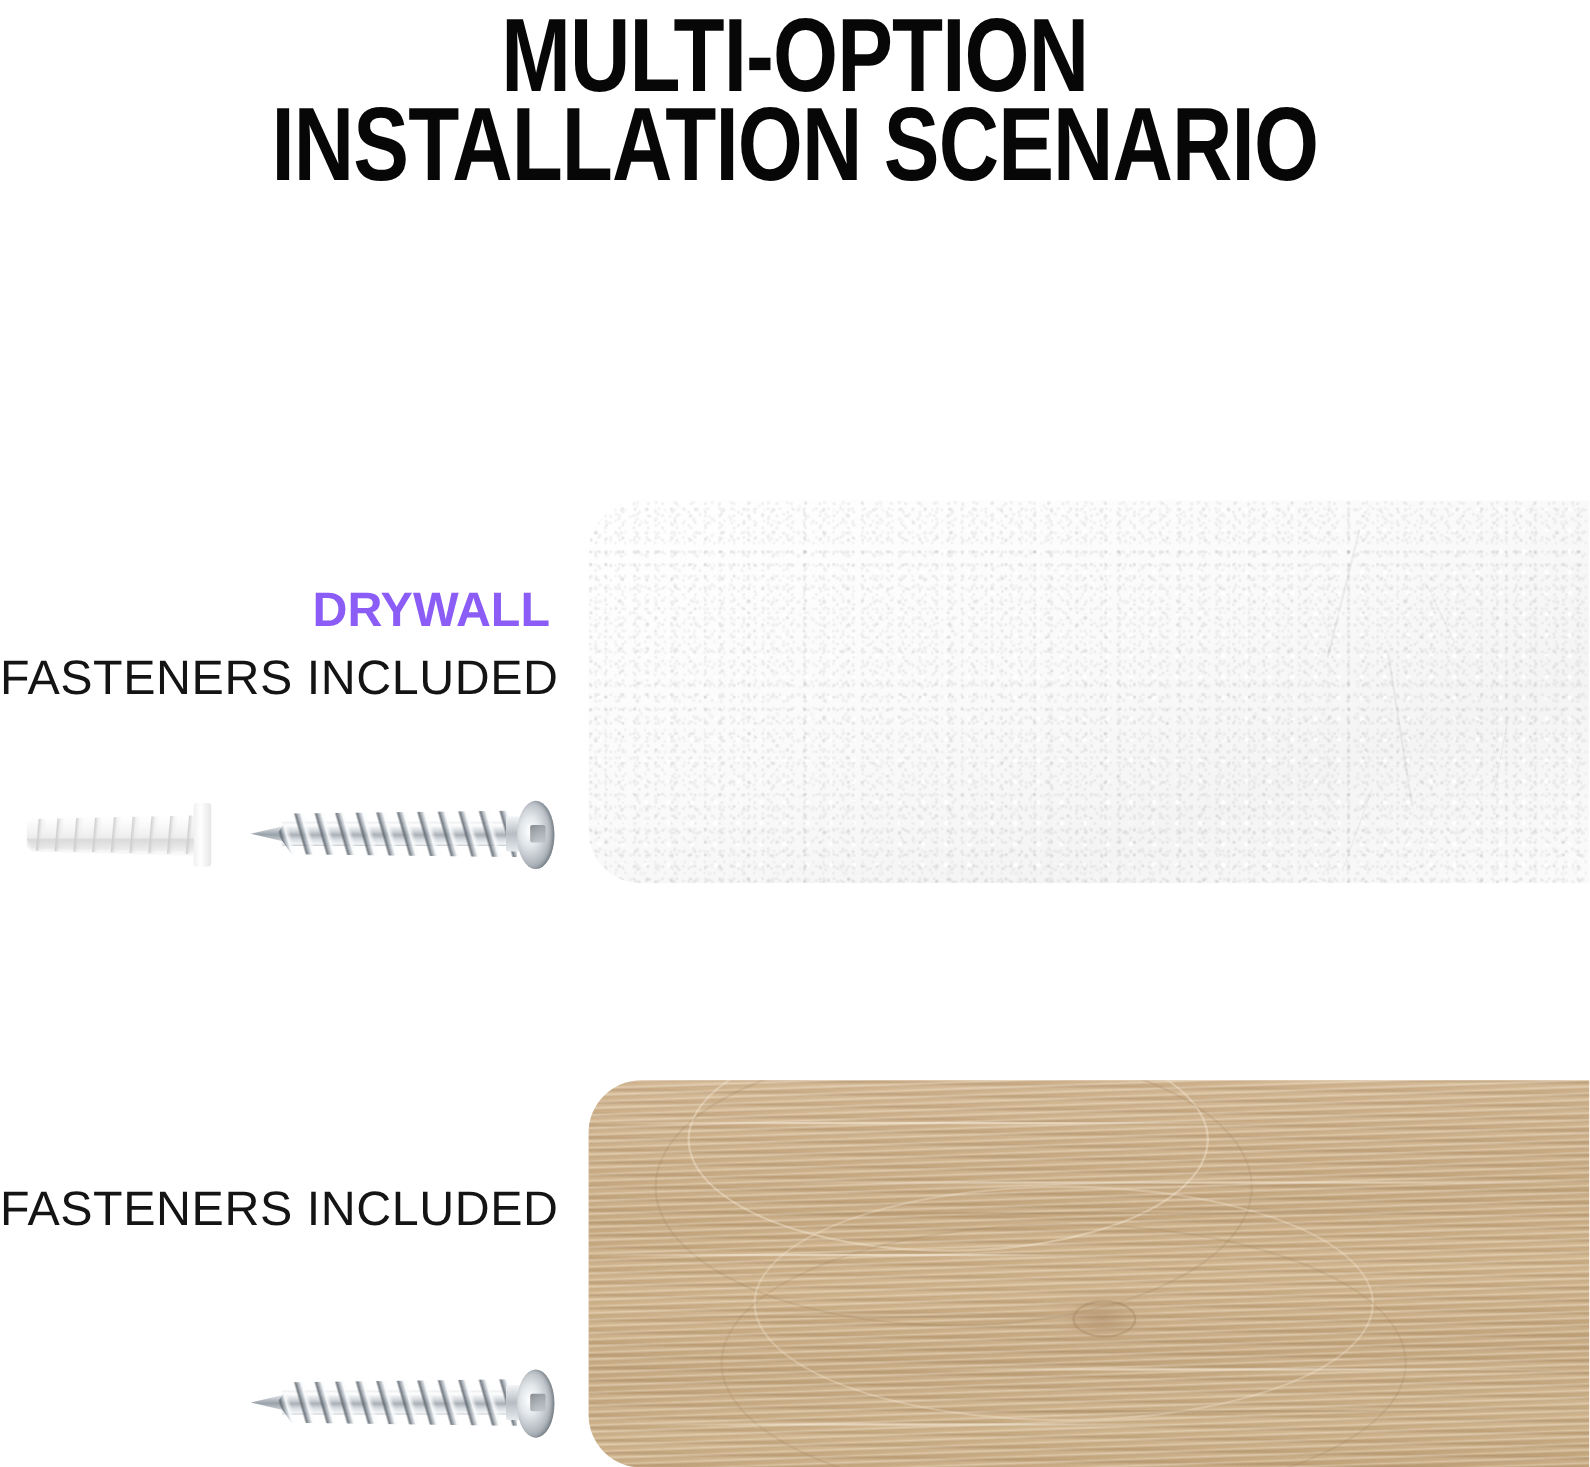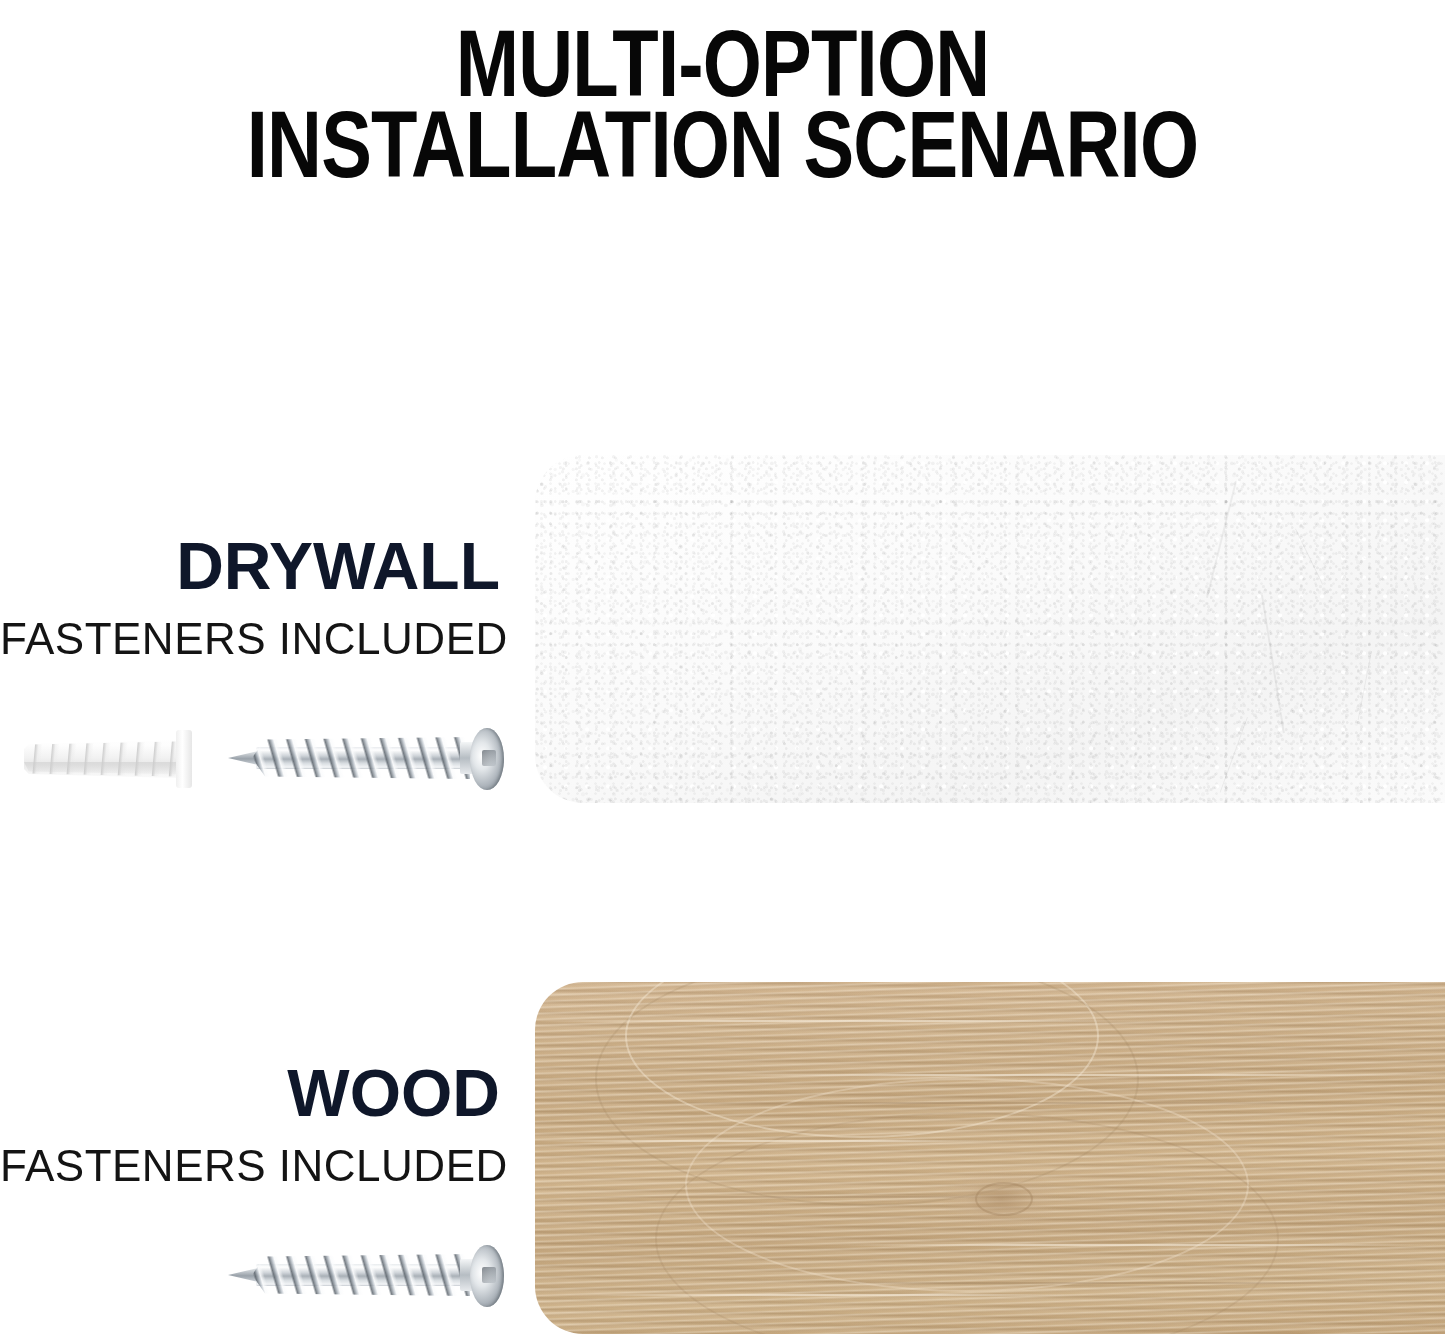--- a/index.html
+++ b/index.html
@@ -18,21 +18,21 @@
 
   
   #header {
     position: absolute;
     left: 0;
     top: 0;
     width: 1445px;
     text-align: center;
   }
   #headline {
-    margin: 16px;
+    margin: 4px;
     padding: 0;
     text-align: center;
   }
   .headline-line {
     display: block;
     font-family: "Liberation Sans Narrow", "Liberation Sans", sans-serif;
     font-weight: 700;
     color: #070707;
     text-transform: uppercase;
     white-space: nowrap;
@@ -85,23 +85,23 @@
   
   .label-col {
     position: absolute;
     left: 0;
     width: 500px;
     text-align: right;
   }
   .mat-title {
     font-family: "Liberation Sans Narrow", "Liberation Sans", sans-serif;
     font-weight: 700;
-    font-size: 66px;
+    font-size: 44px;
     line-height: 1;
-    color: #0f172a;
+    color: #8b5cf6;
     letter-spacing: 0px;
     white-space: nowrap;
     display: block;
   }
   .mat-sub {
     font-family: "Liberation Sans Narrow", "Liberation Sans", sans-serif;
     font-weight: 300;
     font-size: 44px;
     line-height: 1;
     color: #141414;
@@ -421,21 +421,20 @@
     <div class="crack crack-2"></div>
     <div class="crack crack-3"></div>
     <div class="crack crack-4"></div>
     <div class="crack crack-5"></div>
   </div>
 </div>
 
 <div class="section" id="section-wood">
 
   <div class="label-col" style="top: 78px;">
-    <span class="mat-title">WOOD</span>
     <span class="mat-sub">FASTENERS INCLUDED</span>
   </div>
 
   <div class="fastener-row" style="top: 255px;">
     <div class="screw" style="left: 228px; top: 8px; width: 282px;">
       <div class="tip"></div>
       <div class="shank"></div>
       <div class="threads"></div>
       <div class="head-neck"></div>
       <div class="head"></div>

